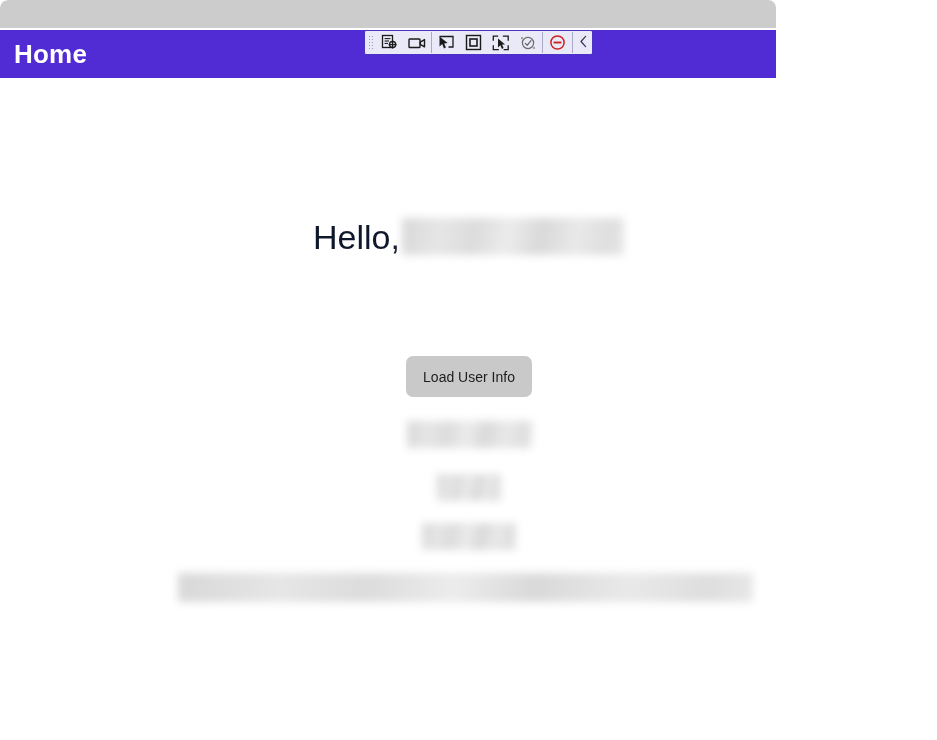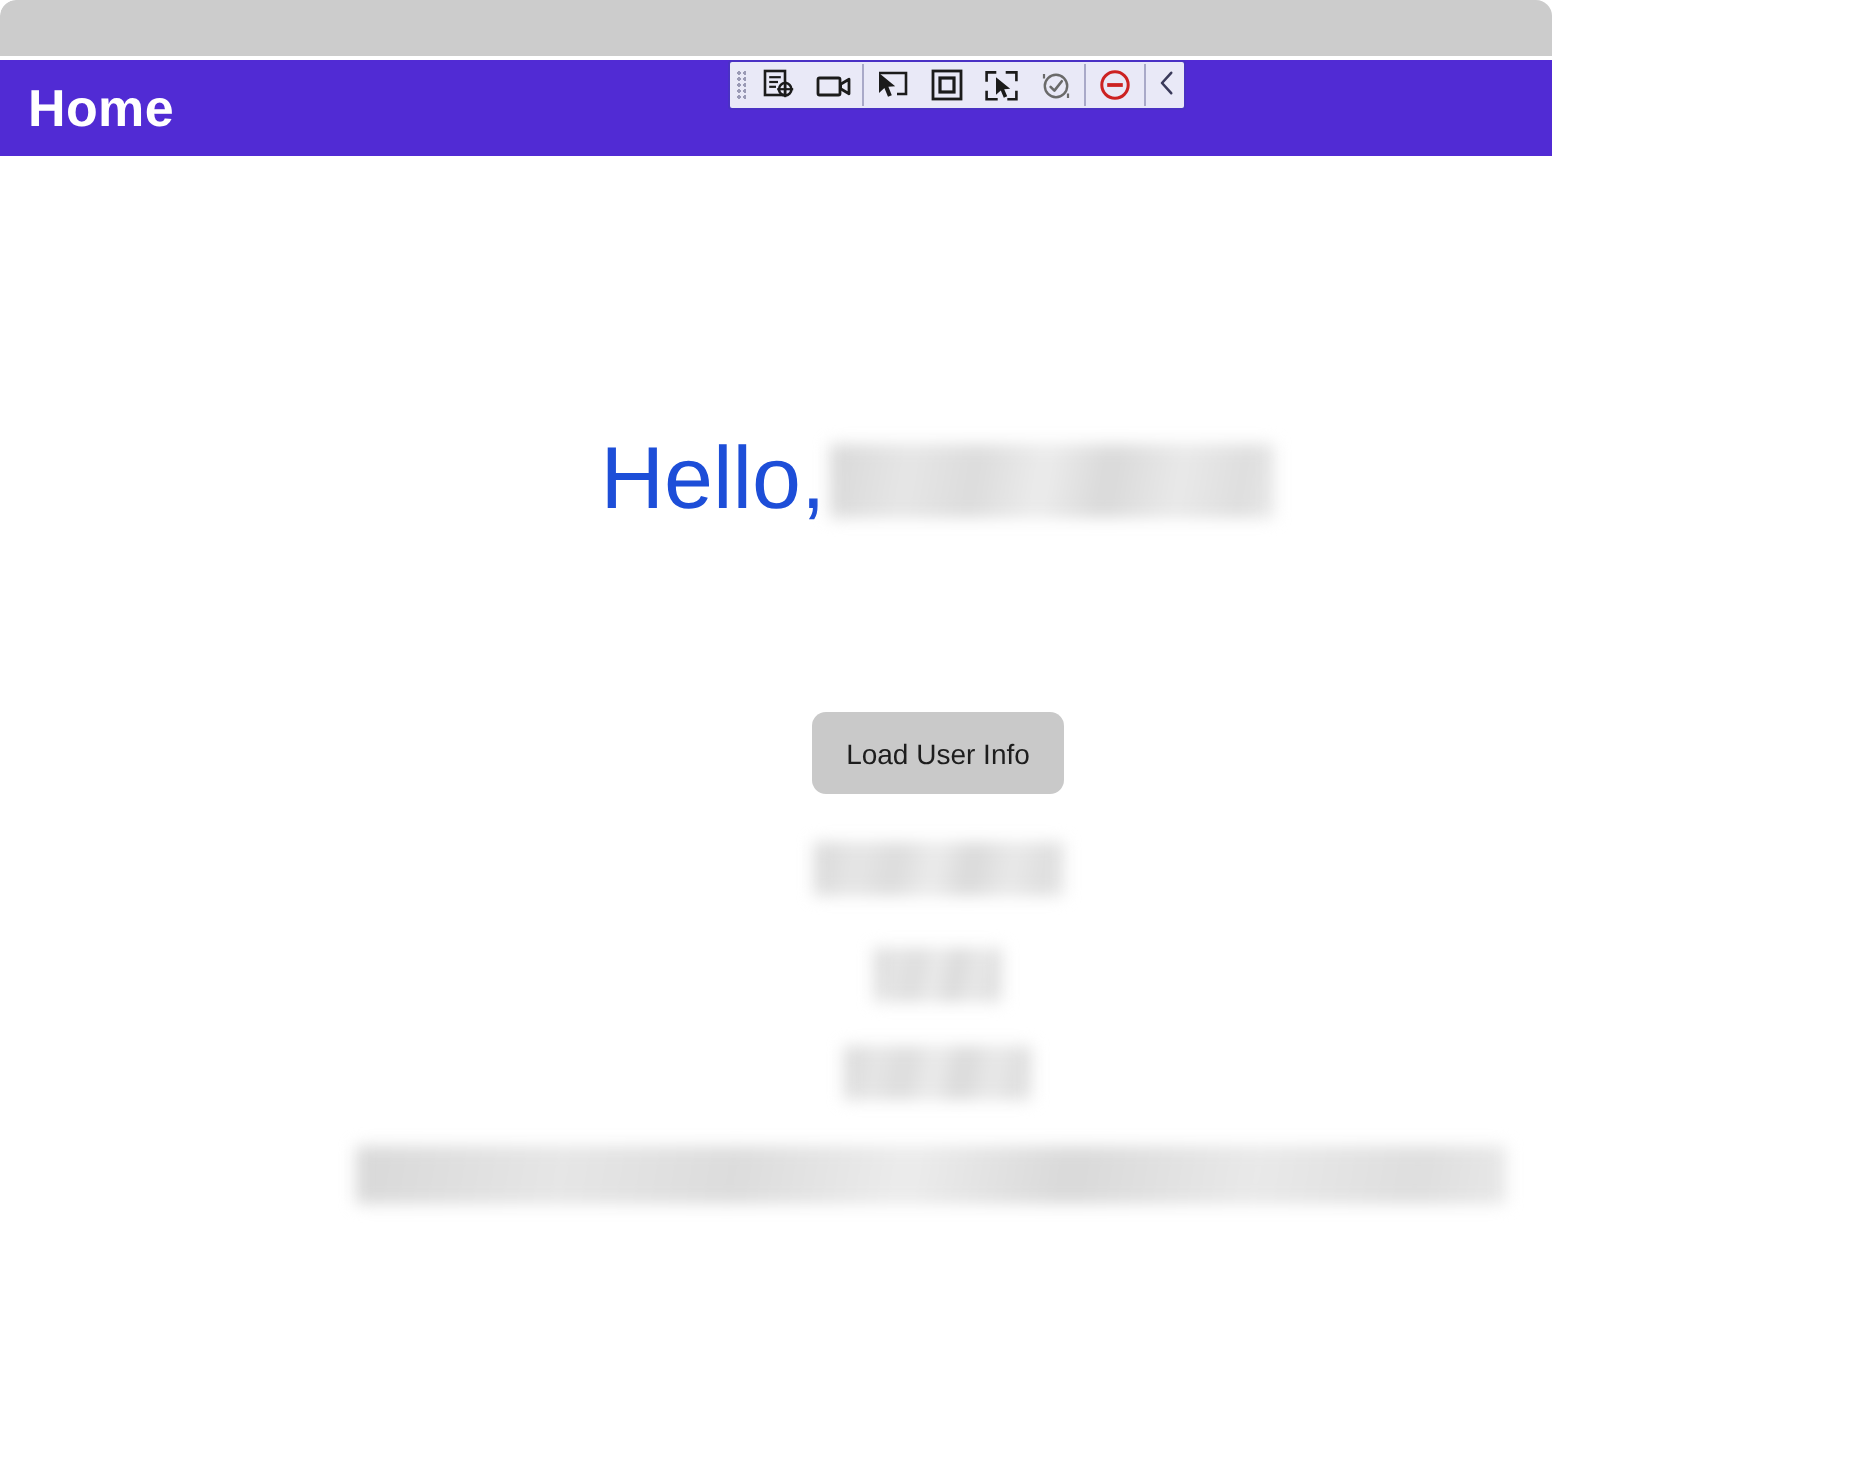--- a/index.html
+++ b/index.html
@@ -143,22 +143,22 @@
   #greeting-row {
     position: absolute;
     left: 0;
     top: 140px;
     width: 937px;
     display: flex;
     justify-content: center;
     align-items: center;
   }
   #greeting-text {
-    font-size: 44px;
-    color: #1d4ed8;
+    font-size: 34px;
+    color: #0f172a;
     font-weight: normal;
     line-height: 1;
   }
 
   
   .redacted {
     background: linear-gradient(
         100deg,
         #d8d8d8 0%, #e6e6e6 18%, #dcdcdc 33%,
         #ececec 48%, #d9d9d9 62%, #e9e9e9 78%,

